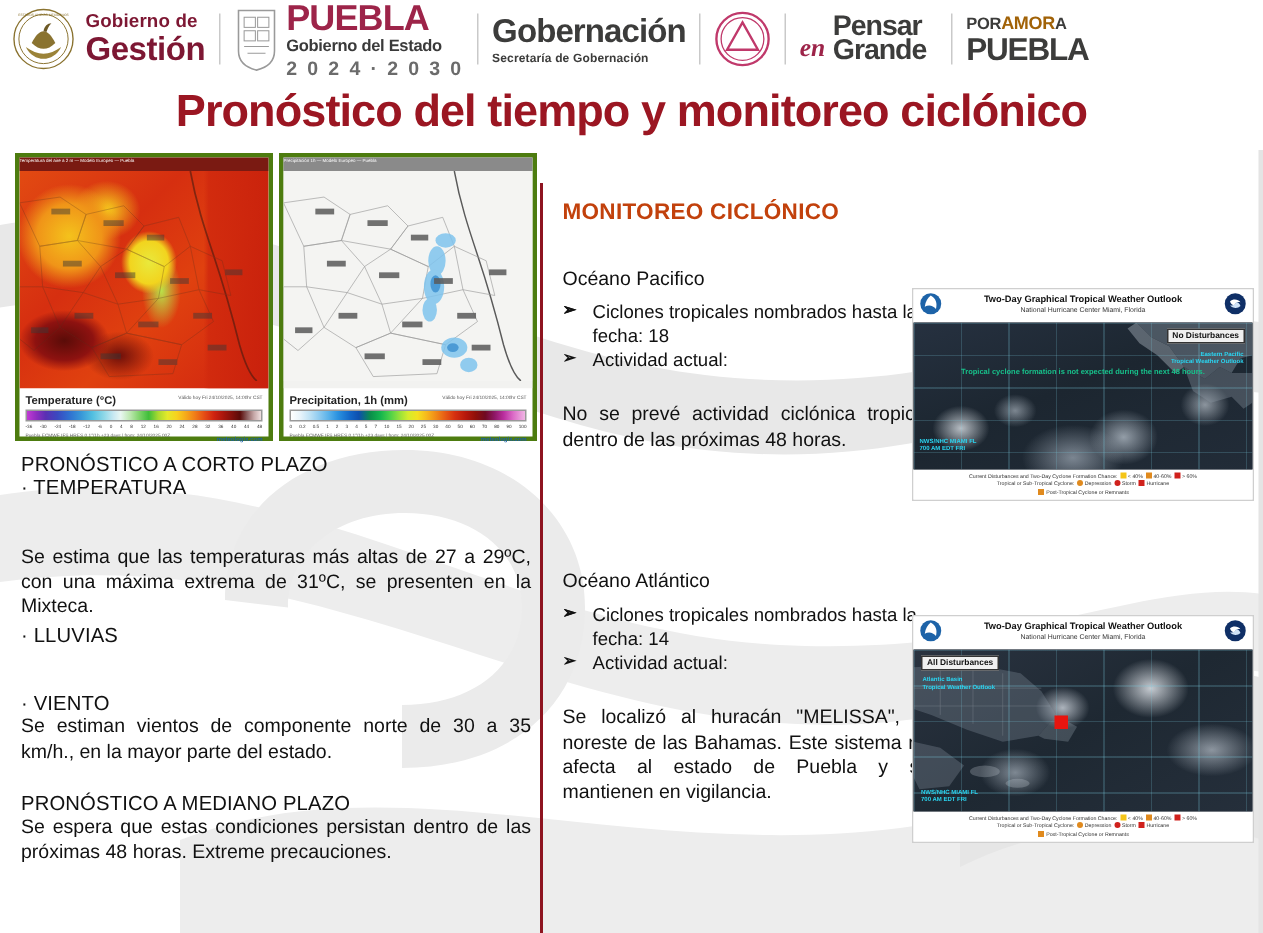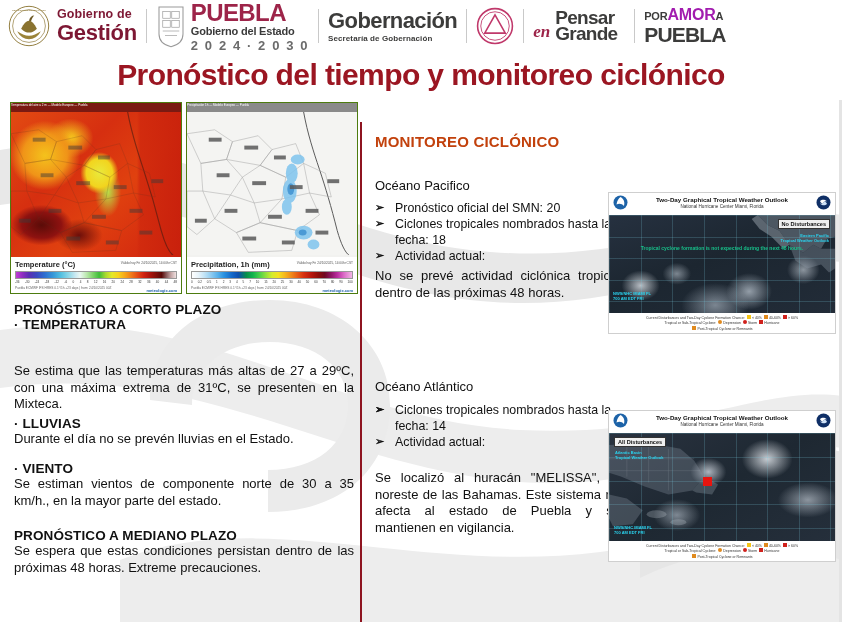--- a/index.html
+++ b/index.html
@@ -51,35 +51,35 @@
 
   
   .peg { position:relative; line-height:1; width:92px; height:40px; }
   .peg .pensar { position:absolute; left:22px; top:2px; font-size:19px; font-weight:800; color:#3c3c3b; letter-spacing:-.7px;}
   .peg .en { position:absolute; left:0px; top:17px; font-size:17px; font-style:italic; font-weight:700; color:#9d2449; font-family:"Liberation Serif", serif;}
   .peg .grande { position:absolute; left:22px; top:18px; font-size:19px; font-weight:800; color:#3c3c3b; letter-spacing:-.7px;}
 
   
   .pap { line-height:1; }
   .pap .r1 { font-size:11px; font-weight:800; color:#3c3c3b; letter-spacing:-.2px;}
-  .pap .r1 .amor { color:#a21caf; font-size:16px; }
+  .pap .r1 .amor { color:#a16207; font-size:12px; }
   .pap .r2 { font-size:21px; font-weight:800; color:#3c3c3b; letter-spacing:-.8px; margin-top:1px;}
 
   
   .main-title {
     position:absolute; left:0; top:58px; width:842px; text-align:center; z-index:6;
     font-size:30px; font-weight:800; color:#9b1622; letter-spacing:-.6px;
     font-family:"Liberation Sans", sans-serif;
   }
 
   
   .divider { position:absolute; left:360px; top:122px; width:2px; height:500px; background:#8e1420; z-index:6; }
 
   
-  .map-card { position:absolute; z-index:4; background:#fff; border:1px solid #4d7c0f; }
+  .map-card { position:absolute; z-index:4; background:#fff; border:3px solid #4d7c0f; }
   #map-temp { left:10px; top:102px; width:172px; height:192px; }
   #map-prec { left:186px; top:102px; width:172px; height:192px; }
   .map-topbar { height:9px; width:100%; font-size:3px; color:#fff; overflow:hidden; }
   .map-topbar.t { background:#7a1a12; }
   .map-topbar.p { background:#8a8a8a; }
   .map-body { width:100%; height:145px; position:relative; overflow:hidden; }
   .map-legend-area { height:38px; padding:3px 4px 0 4px; position:relative; }
   .legend-title { font-size:7.5px; font-weight:700; color:#222; }
   .legend-date { position:absolute; right:4px; top:4px; font-size:3.2px; color:#555; text-align:right; line-height:1.3;}
   .cbar { height:8px; width:100%; margin-top:2px; border:.5px solid #999; }
@@ -119,21 +119,21 @@
       linear-gradient(to right, rgba(0,0,0,0) 74%, #d12a0e 76%, #c8200c 100%);
     opacity:.9;
   }
   .map-ink { position:absolute; inset:0; opacity:.55; }
 
   
   .prec-raster { position:absolute; inset:0; background:#f2f2f0; }
 
   
   .txt { position:absolute; z-index:6; }
-  .h-head { font-size:13.5px; font-weight:700; color:#111; letter-spacing:.1px; }
+  .h-head { font-size:13.5px; font-weight:400; color:#111; letter-spacing:.1px; }
   .p-body { font-size:13px; line-height:1.28; color:#111; text-align:justify; }
 
   #left-corto { left:14px; top:302px; width:340px; }
   #left-lluvias { left:14px; top:416px; width:340px; }
   #left-viento { left:14px; top:461px; width:340px; }
   #left-mediano { left:14px; top:528px; width:340px; }
 
   .sec-title { font-size:15px; font-weight:700; color:#c2410c; letter-spacing:.2px; }
 
   #mon-title { left:375px; top:133px; }
@@ -443,38 +443,37 @@
 </div>
 
 <div class="txt" id="left-corto">
   <div class="h-head">PRONÓSTICO A CORTO PLAZO</div>
   <div class="h-head">· TEMPERATURA</div>
   <div class="p-body" style="margin-top:31px;">Se estima que las temperaturas más altas de 27 a 29ºC, con una máxima extrema de 31ºC, se presenten en la Mixteca.</div>
 </div>
 
 <div class="txt" id="left-lluvias">
   <div class="h-head">· LLUVIAS</div>
-  <div class="p-body">Durante el día no se prevén lluvias en el Estado.</div>
 </div>
 
 <div class="txt" id="left-viento">
   <div class="h-head">· VIENTO</div>
   <div class="p-body">Se estiman vientos de componente norte de 30 a 35 km/h., en la mayor parte del estado.</div>
 </div>
 
 <div class="txt" id="left-mediano">
   <div class="h-head">PRONÓSTICO A MEDIANO PLAZO</div>
   <div class="p-body">Se espera que estas condiciones  persistan dentro de las próximas 48 horas. Extreme precauciones.</div>
 </div>
 
 <div class="txt sec-title" id="mon-title">MONITOREO CICLÓNICO</div>
 
 <div class="txt ocean-head" id="pac-head">Océano Pacifico</div>
 <ul class="txt arrow" id="pac-list">
-  <li><span class="ar">➢</span><span>Pronóstico oficial del SMN: 20</span></li>
+  <li><span class="ar">➢</span></li>
   <li><span class="ar">➢</span><span>Ciclones  tropicales nombrados hasta la fecha: 18</span></li>
   <li><span class="ar">➢</span><span>Actividad actual:</span></li>
 </ul>
 <div class="txt p-body" id="pac-note">No se prevé actividad ciclónica tropical dentro de las próximas 48 horas.</div>
 
 <div class="txt ocean-head" id="atl-head">Océano Atlántico</div>
 <ul class="txt arrow" id="atl-list">
   <li><span class="ar">➢</span></li>
   <li><span class="ar">➢</span><span>Ciclones  tropicales nombrados hasta la fecha: 14</span></li>
   <li><span class="ar">➢</span><span>Actividad actual:</span></li>

